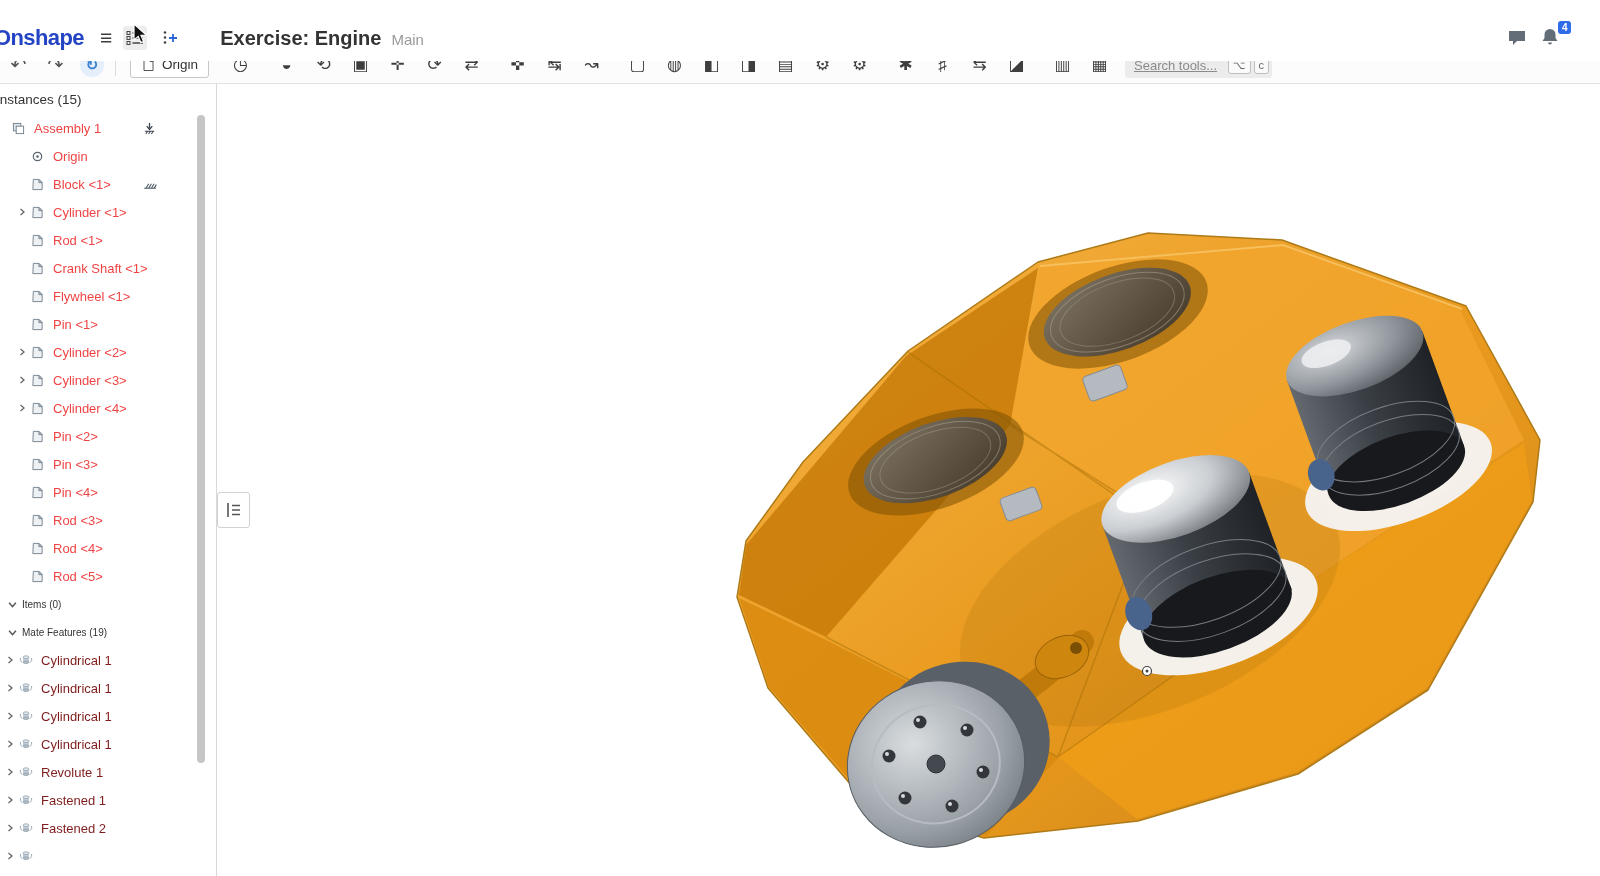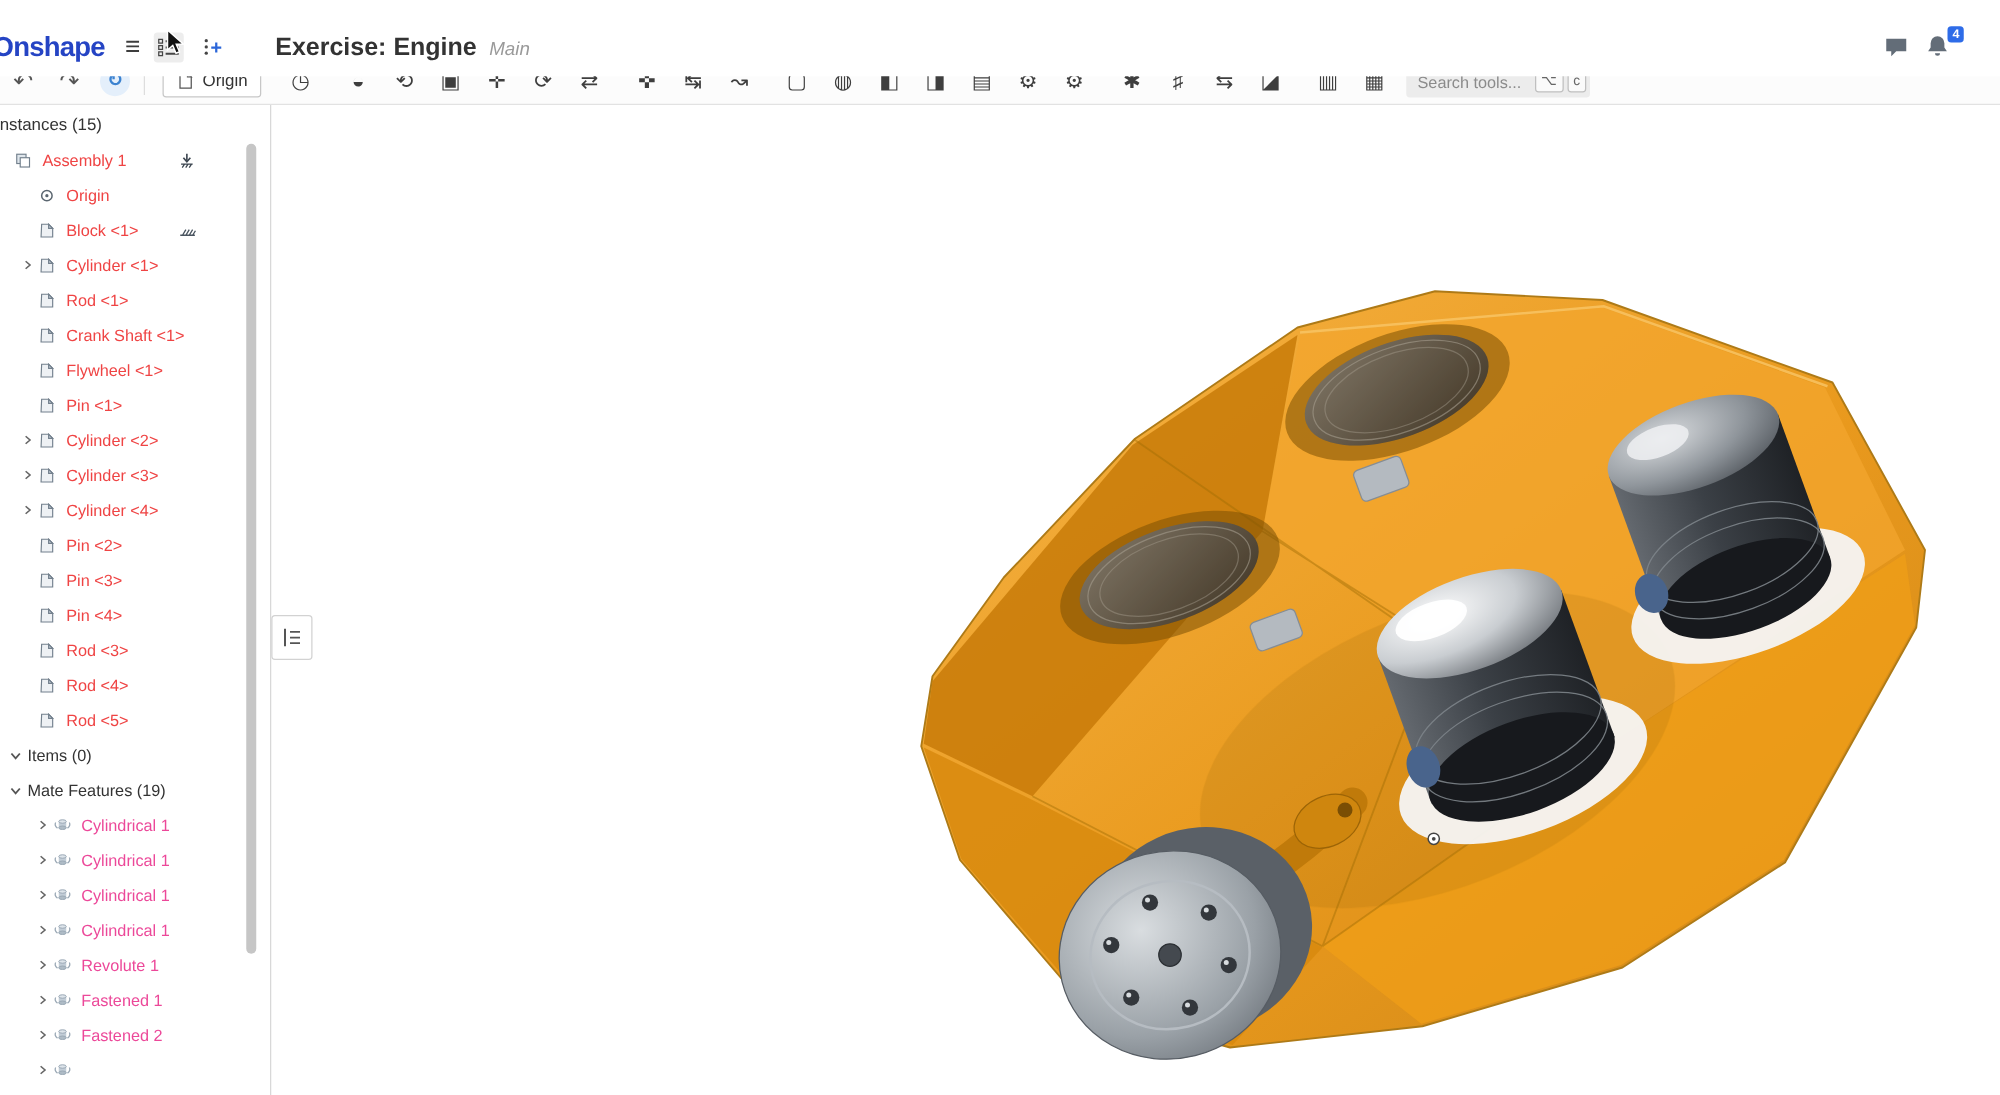--- a/index.html
+++ b/index.html
@@ -8,57 +8,57 @@
        font-family:"Liberation Sans",sans-serif;user-select:none;}
 
   
   .hdr{position:absolute;left:0;top:15px;width:100%;height:46px;background:#fff;
        display:flex;align-items:center;z-index:30;}
   .logo{font-size:22px;font-weight:bold;color:#2544c4;margin-left:-6px;letter-spacing:-0.6px;}
   .hamburger{font-size:21px;color:#3d3d3d;margin-left:16px;}
   .hicon{width:24px;height:24px;margin-left:11px;display:flex;align-items:center;justify-content:center;border-radius:3px;}
   .hicon.hov{background:#ededed;}
   .doc-title{font-size:20px;font-weight:bold;color:#333;margin-left:38px;white-space:nowrap;}
-  .doc-sub{font-size:15px;color:#9a9a9a;margin-left:10px;padding-top:3px;font-style:italic;}
+  .doc-sub{font-size:15px;color:#9a9a9a;margin-left:10px;padding-top:3px;}
   .hdr-right{margin-left:auto;display:flex;align-items:center;gap:13px;margin-right:38px;}
   .bellwrap{position:relative;width:22px;height:22px;}
   .badge{position:absolute;top:-6px;right:-9px;background:#2e6ce8;color:#fff;font-size:10px;
          font-weight:bold;border-radius:3px;padding:1px 3.5px;line-height:11px;}
 
   
   .tbar{position:absolute;left:0;top:46px;width:100%;height:38px;background:#fcfcfc;
         border-bottom:1px solid #e2e2e2;display:flex;align-items:center;z-index:25;}
   .undo-redo{font-size:19px;color:#555;width:37px;text-align:center;}
   .refresh{width:24px;height:24px;border-radius:50%;background:#e4effb;color:#3b82d0;
            font-size:15px;line-height:23px;text-align:center;margin-left:6px;font-weight:bold;}
   .vsep{width:1px;height:22px;background:#ddd;margin-left:11px;}
   .insert-btn{height:27px;border:1px solid #c7c7c7;border-radius:3px;background:#fff;display:flex;
               align-items:center;gap:6px;padding:0 10px;font-size:13.5px;color:#333;margin:0 13px 0 14px;}
   #tools{display:flex;align-items:center;}
   .tool{width:37px;text-align:center;font-size:17px;color:#3e3e3e;line-height:37px;height:37px;}
   .tool.gs{margin-left:9px;}
   .search{position:absolute;left:1125px;top:6px;width:147px;height:26px;background:#ececec;
           border-radius:3px;display:flex;align-items:center;font-size:13px;color:#8b8b8b;}
-  .search .ph{margin-left:9px;flex:1;white-space:nowrap;}
+  .search .ph{margin-left:9px;flex:1;white-space:nowrap;text-decoration:underline;}
   kbd{border:1px solid #bfbfbf;background:#fafafa;border-radius:3px;font-family:"Liberation Sans",sans-serif;
       font-size:11px;color:#666;padding:1px 4px;margin-right:3px;line-height:13px;}
 
   
   .panel{position:absolute;left:0;top:84px;width:217px;bottom:0;background:#fff;
          border-right:1px solid #d8d8d8;overflow:hidden;z-index:20;}
   .p-hdr{height:30px;display:flex;align-items:center;font-size:13.5px;color:#333;
          margin-left:-4px;white-space:nowrap;}
   .trow{height:28px;display:flex;align-items:center;font-size:13px;color:#ef4444;position:relative;
         padding-left:12px;white-space:nowrap;}
   .chev{width:19px;display:flex;justify-content:center;align-items:center;flex:none;}
   .ticon{width:20px;display:flex;align-items:center;flex:none;}
   .tlabel{margin-left:2px;}
   .tbadge{position:absolute;left:143px;top:8px;}
-  .sec{height:28px;display:flex;align-items:center;font-size:13px;color:#333;padding-left:3px;}
-  .mrow{color:#ec4899;padding-left:24px;}
+  .sec{height:28px;display:flex;align-items:center;font-size:10px;color:#333;padding-left:3px;}
+  .mrow{color:#7f1d1d;padding-left:0;}
   .sbar{position:absolute;right:11px;top:31px;width:8px;height:648px;background:#c6c6c6;border-radius:4px;}
   .edge-tab{position:absolute;left:217px;top:492px;width:33px;height:36px;background:#fff;
             border:1px solid #d2d2d2;border-radius:3px;display:flex;align-items:center;
             justify-content:center;z-index:21;}
 
   
   .vp{position:absolute;left:218px;top:84px;right:0;bottom:0;background:#fff;overflow:hidden;}
   .scene{position:absolute;left:0;top:0;}
   .cursor{position:absolute;left:132px;top:23px;z-index:50;}
 </style>

